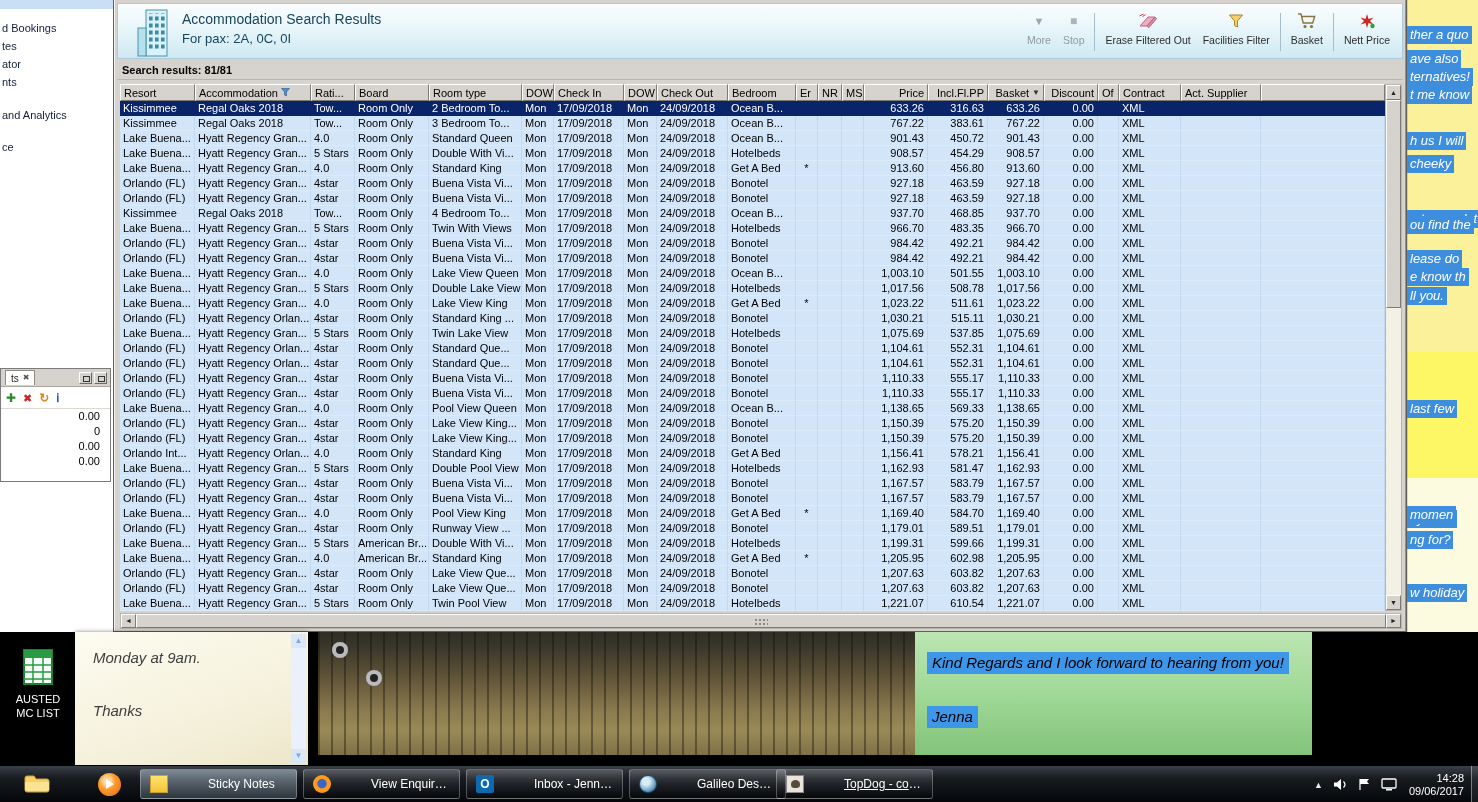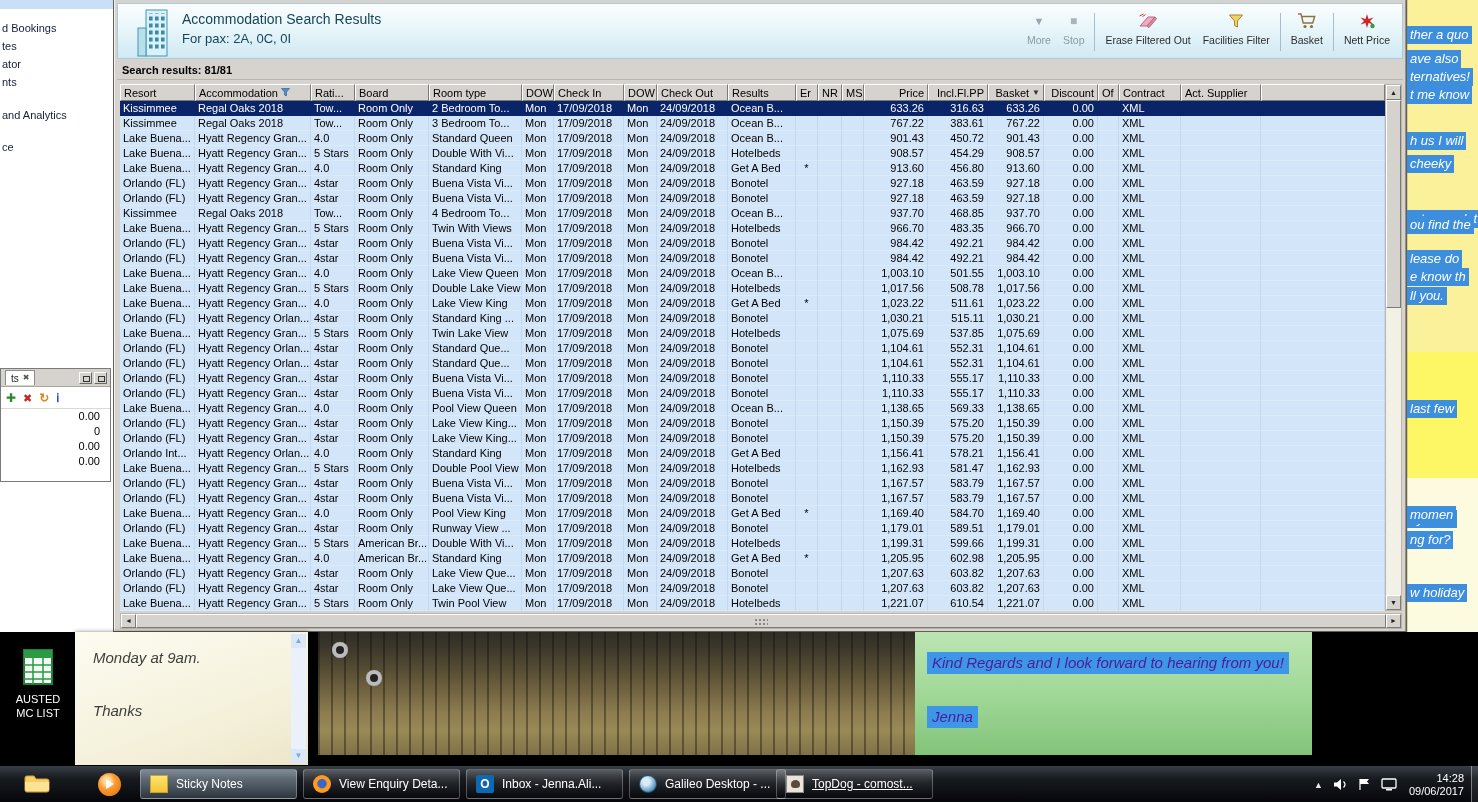--- a/index.html
+++ b/index.html
@@ -112,36 +112,36 @@
       linear-gradient(180deg,#2e2d25 0%,#3d392c 14%,#564c33 30%,#6f6140 46%,#8a7a4e 64%,#9a8a57 80%,#7e7146 100%);}
   .grommet{position:absolute;width:16px;height:16px;border-radius:50%;background:#ddd;
     box-shadow:inset 0 0 0 4px #bbb, inset 0 0 0 8px #222;}
 
   
   .green-panel{position:absolute;left:915px;top:632px;width:397px;height:123px;
     background:linear-gradient(180deg,#bce5b2 0%,#9ed795 55%,#82c379 100%);}
   .gp-line{position:absolute;left:12px;font-size:15px;font-style:italic;}
   .gp-line.msg{top:22px;}
   .gp-line.sig{top:76px;}
-  .gp-line span{background:#3e96e8;color:#4c1d95;padding:2px 5px 3px;}
+  .gp-line span{background:#3e96e8;color:#000000;padding:2px 5px 3px;}
 
   
   .taskbar{position:absolute;left:0;top:765px;width:1478px;height:37px;
     background:linear-gradient(180deg,#3a4048 0%,#171a1f 35%,#05070a 100%);border-top:1px solid #000;}
   .pin{position:absolute;top:8px;cursor:pointer;}
   .pin-media{position:absolute;left:98px;top:7px;width:23px;height:23px;border-radius:50%;cursor:pointer;
     background:radial-gradient(circle at 40% 35%, #ffd9a0 0 18%, #ff9a2e 40%, #d96a10 100%);}
   .pin-media::after{content:"";position:absolute;left:8px;top:6px;border-left:8px solid #fff;
     border-top:5px solid transparent;border-bottom:5px solid transparent;}
   .task-btn{position:absolute;top:3px;width:157px;height:30px;border:1px solid rgba(255,255,255,0.28);
     border-radius:3px;color:#fff;font-size:12px;display:flex;align-items:center;gap:8px;padding:0 9px;
     white-space:nowrap;overflow:hidden;cursor:pointer;
     background:linear-gradient(180deg,rgba(255,255,255,0.20),rgba(255,255,255,0.06) 50%,rgba(0,0,0,0.12));}
   .task-btn.active{background:linear-gradient(180deg,rgba(205,225,240,0.50),rgba(140,165,185,0.28));}
-  .task-label{overflow:hidden;text-overflow:ellipsis;}
+  .task-label{overflow:hidden;text-overflow:ellipsis;margin-left:32px;}
   .ic{width:18px;height:18px;flex:none;position:relative;}
   .ic-notes{background:linear-gradient(180deg,#ffe46e,#f5c438);border:1px solid #c7a036;}
   .ic-firefox{border-radius:50%;background:radial-gradient(circle at 50% 48%, #3a66c8 0 32%, #ff9a1f 40% 75%, #d96a10 100%);}
   .ic-outlook{background:#0d6ab2;color:#fff;font-weight:bold;font-size:12px;display:flex;
     align-items:center;justify-content:center;border-radius:2px;}
   .ic-galileo{border-radius:50%;background:radial-gradient(circle at 38% 35%, #d8ecf6 0 25%, #5a94c0 70%, #2d5f88 100%);border:1px solid #24506f;}
   .ic-topdog{background:#e9e5da;border:1px solid #8a8a8a;}
   .ic-topdog::after{content:"";position:absolute;left:4px;top:4px;width:9px;height:8px;border-radius:50% 50% 40% 40%;background:#5a4a3a;}
   .tray{position:absolute;right:14px;top:0;height:37px;display:flex;align-items:center;gap:10px;}
   .tray-arrow{font-size:9px;color:#e8e8e8;cursor:pointer;}
@@ -288,21 +288,21 @@
         <div class="hcell">
           <span>Check In</span>
         </div>
         <div class="hcell">
           <span>DOW</span>
         </div>
         <div class="hcell">
           <span>Check Out</span>
         </div>
         <div class="hcell">
-          <span>Results</span>
+          <span>Bedroom</span>
         </div>
         <div class="hcell">
           <span>Er</span>
         </div>
         <div class="hcell">
           <span>NR</span>
         </div>
         <div class="hcell">
           <span>MS</span>
         </div>

